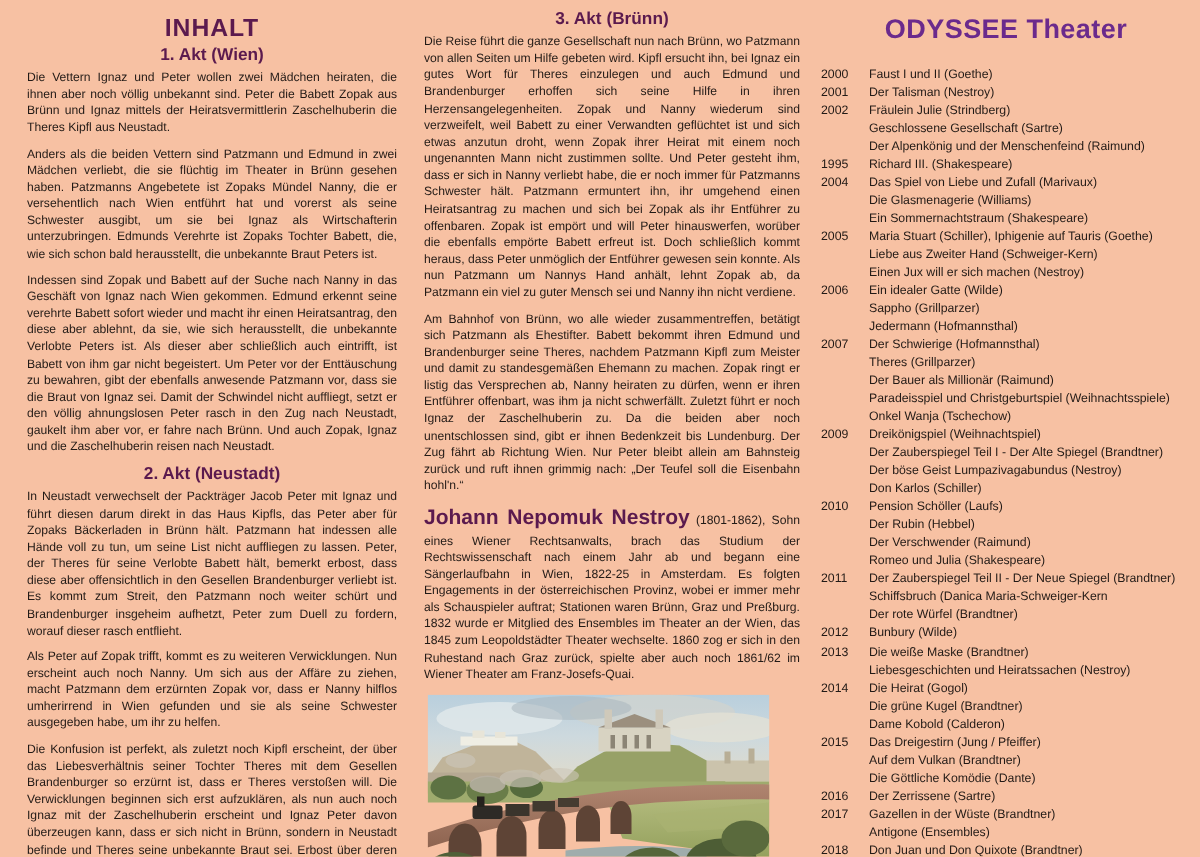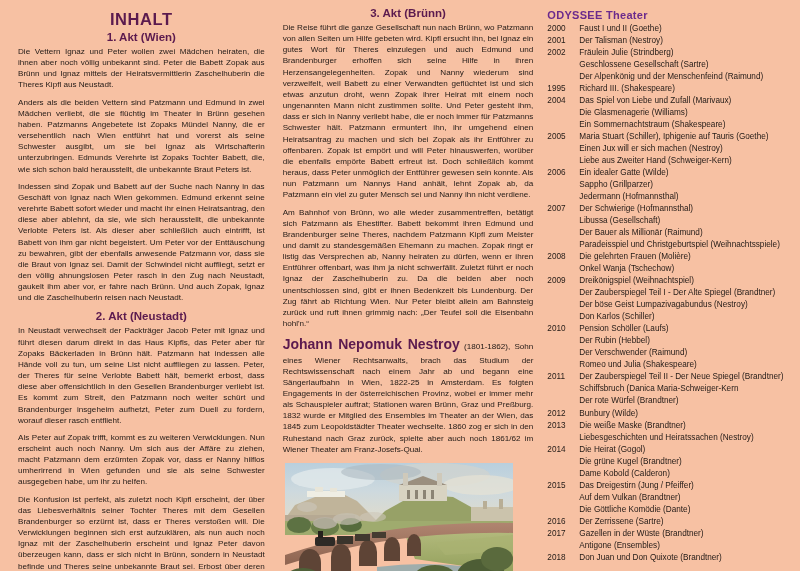--- a/index.html
+++ b/index.html
@@ -69,25 +69,25 @@
     -webkit-hyphens: auto;
     hyphens: auto;
   }
   p.para:last-child { margin-bottom: 0; }
   .bio-name {
     font-weight: bold;
     color: #5b1a4e;
     font-size: 14px;
   }
   .theater-title {
-    font-size: 11px;
+    font-size: 18px;
     font-weight: bold;
     color: #6b2a8c;
-    text-align: left;
-    margin: 3px 0 2px 0;
+    text-align: center;
+    margin: 3px 0 14px 0;
     letter-spacing: 0.3px;
   }
   .season-list {
     margin: 0;
     padding: 0;
     list-style: none;
   }
   .season-row {
     display: flex;
     align-items: flex-start;
@@ -263,57 +263,53 @@
           <li class="season-row">
             <span class="season-year"></span>
             <span class="season-play">Ein Sommernachtstraum (Shakespeare)</span>
           </li>
           <li class="season-row">
             <span class="season-year">2005</span>
             <span class="season-play">Maria Stuart (Schiller), Iphigenie auf Tauris (Goethe)</span>
           </li>
           <li class="season-row">
             <span class="season-year"></span>
+            <span class="season-play">Liebe aus Zweiter Hand (Schweiger-Kern)</span>
+          </li>
+          <li class="season-row">
+            <span class="season-year"></span>
             <span class="season-play">Einen Jux will er sich machen (Nestroy)</span>
-          </li>
-          <li class="season-row">
-            <span class="season-year"></span>
-            <span class="season-play">Liebe aus Zweiter Hand (Schweiger-Kern)</span>
           </li>
           <li class="season-row">
             <span class="season-year">2006</span>
             <span class="season-play">Ein idealer Gatte (Wilde)</span>
           </li>
           <li class="season-row">
             <span class="season-year"></span>
             <span class="season-play">Sappho (Grillparzer)</span>
           </li>
           <li class="season-row">
             <span class="season-year"></span>
             <span class="season-play">Jedermann (Hofmannsthal)</span>
           </li>
           <li class="season-row">
             <span class="season-year">2007</span>
             <span class="season-play">Der Schwierige (Hofmannsthal)</span>
           </li>
           <li class="season-row">
             <span class="season-year"></span>
-            <span class="season-play">Libussa (Gesellschaft)</span>
+            <span class="season-play">Theres (Grillparzer)</span>
           </li>
           <li class="season-row">
             <span class="season-year"></span>
             <span class="season-play">Der Bauer als Millionär (Raimund)</span>
           </li>
           <li class="season-row">
             <span class="season-year"></span>
             <span class="season-play">Paradeisspiel und Christgeburtspiel (Weihnachtsspiele)</span>
-          </li>
-          <li class="season-row">
-            <span class="season-year">2008</span>
-            <span class="season-play">Die gelehrten Frauen (Molière)</span>
           </li>
           <li class="season-row">
             <span class="season-year"></span>
             <span class="season-play">Onkel Wanja (Tschechow)</span>
           </li>
           <li class="season-row">
             <span class="season-year">2009</span>
             <span class="season-play">Dreikönigspiel (Weihnachtspiel)</span>
           </li>
           <li class="season-row">

